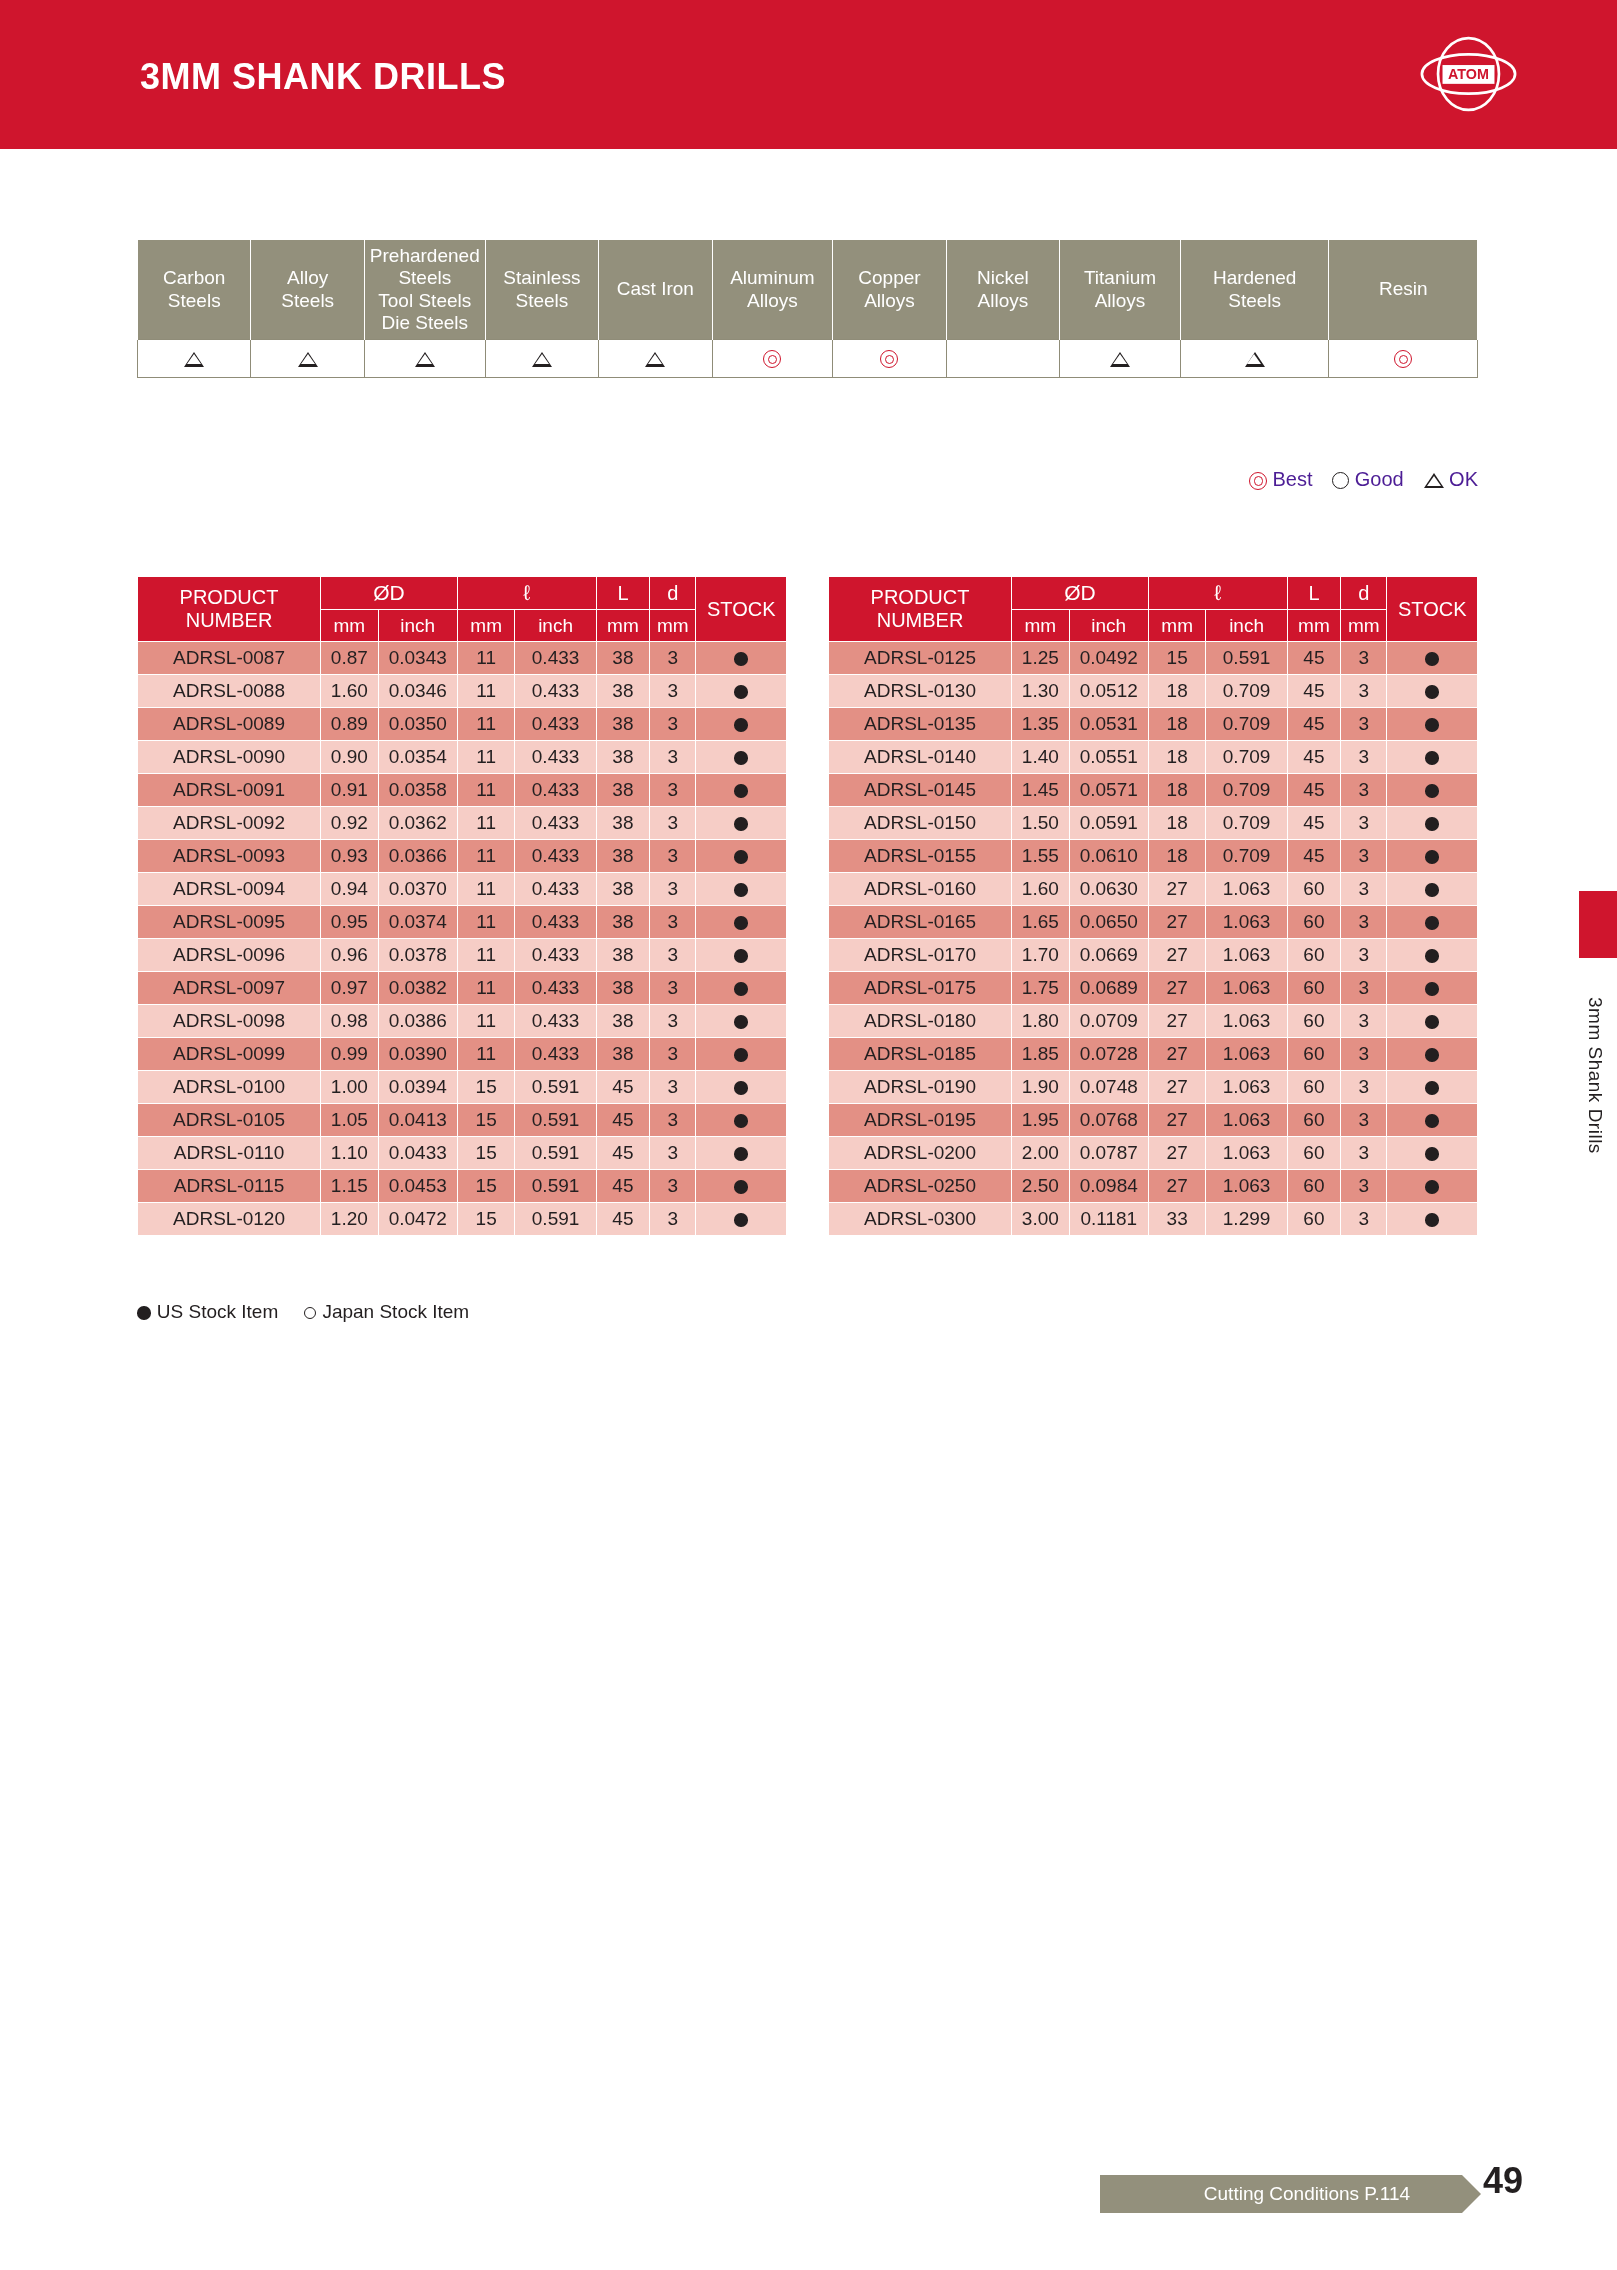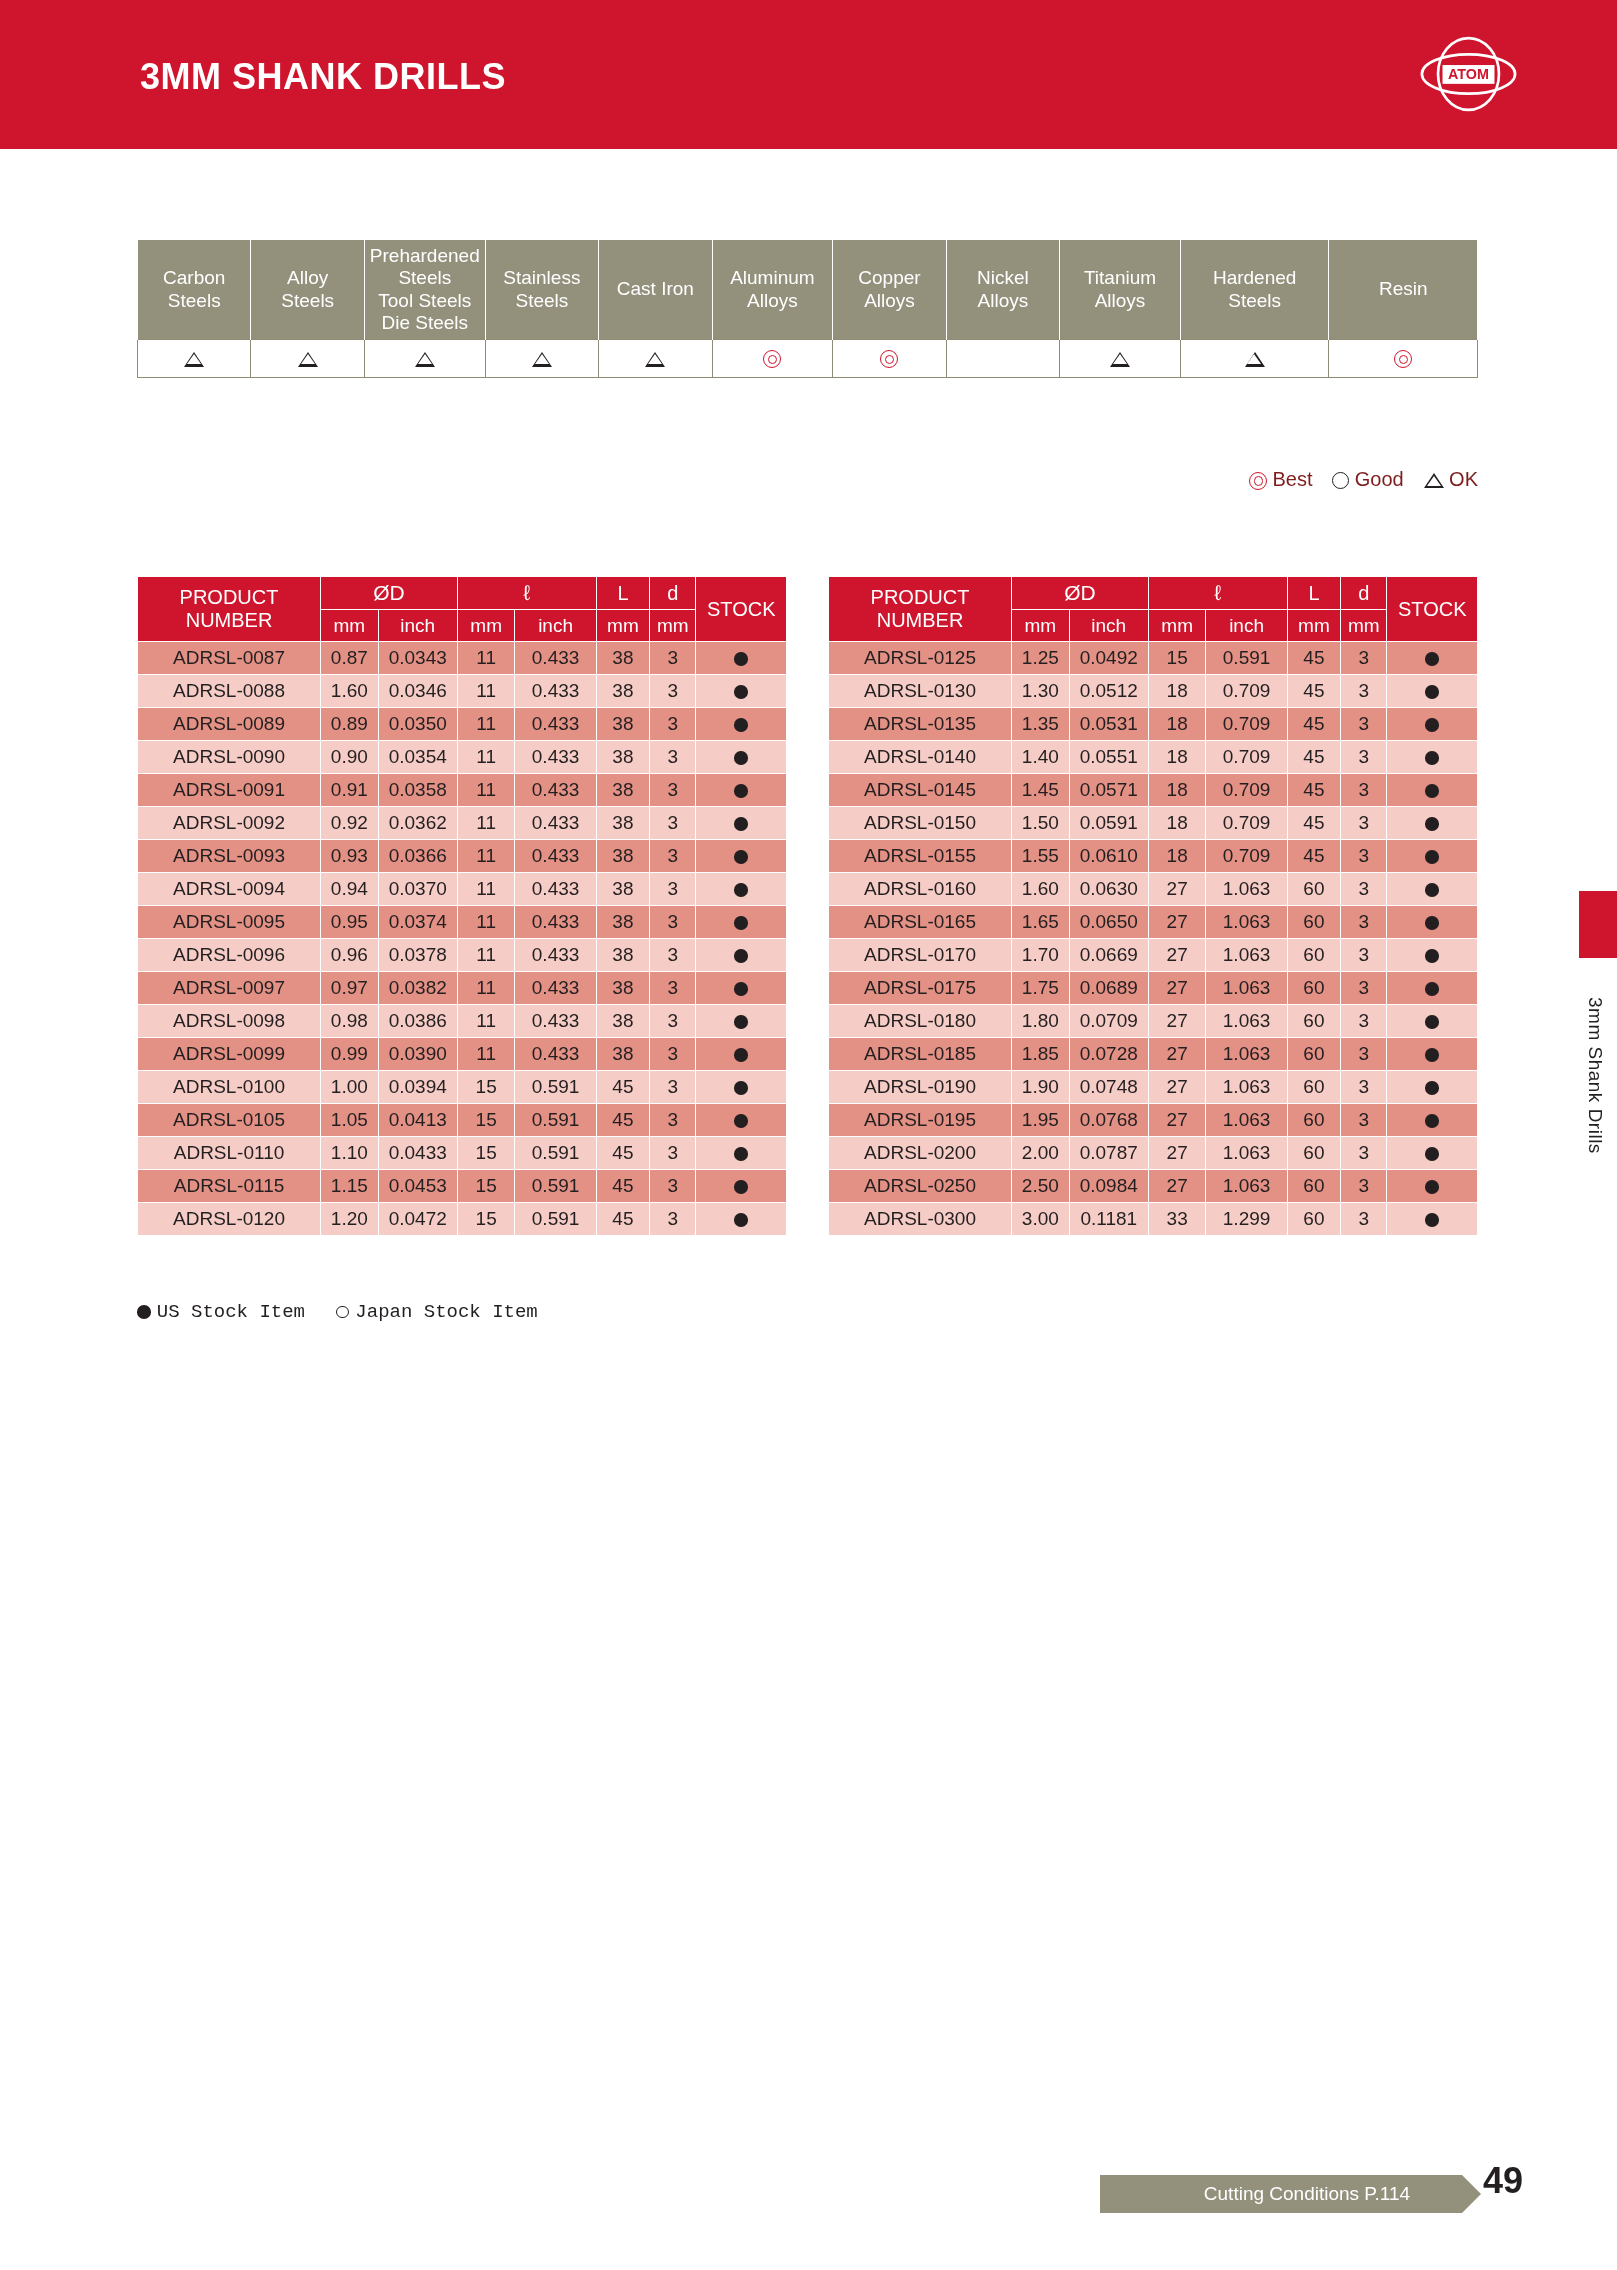--- a/index.html
+++ b/index.html
@@ -95,21 +95,21 @@
     border-right: 7.2px solid transparent;
     border-bottom: 10.8px solid #ffffff;
   }
 
   .legend {
     position: absolute;
     left: 137px; top: 468px;
     width: 1341px;
     text-align: right;
     font-size: 20px;
-    color: #7f1d1d;
+    color: #4c1d95;
   }
   .legend span.item { margin-left: 14.4px; white-space: nowrap; }
   .legend .lbl { margin-left: 5.4px; }
 
   
   .prod-table {
     position: absolute;
     border-collapse: collapse;
     table-layout: fixed;
     font-size: 19px;
@@ -145,21 +145,20 @@
   .dot-jp {
     display:inline-block; width: 12.6px; height: 12.6px;
     border-radius: 50%; border: 1.8px solid #231f20; vertical-align: middle;
   }
 
   .stock-legend {
     position: absolute;
     left: 137px; top: 1301px;
     font-size: 19px;
     color: #231f20;
-    font-family: Liberation Mono, monospace;
   }
   .stock-legend .item { margin-right: 20px; white-space: nowrap; }
   .stock-legend .lbl { margin-left: 6.3px; }
 
   
   .side-tab {
     position: absolute;
     right: 0; top: 891px;
     width: 38px; height: 67px;
     background: #cf152d;

